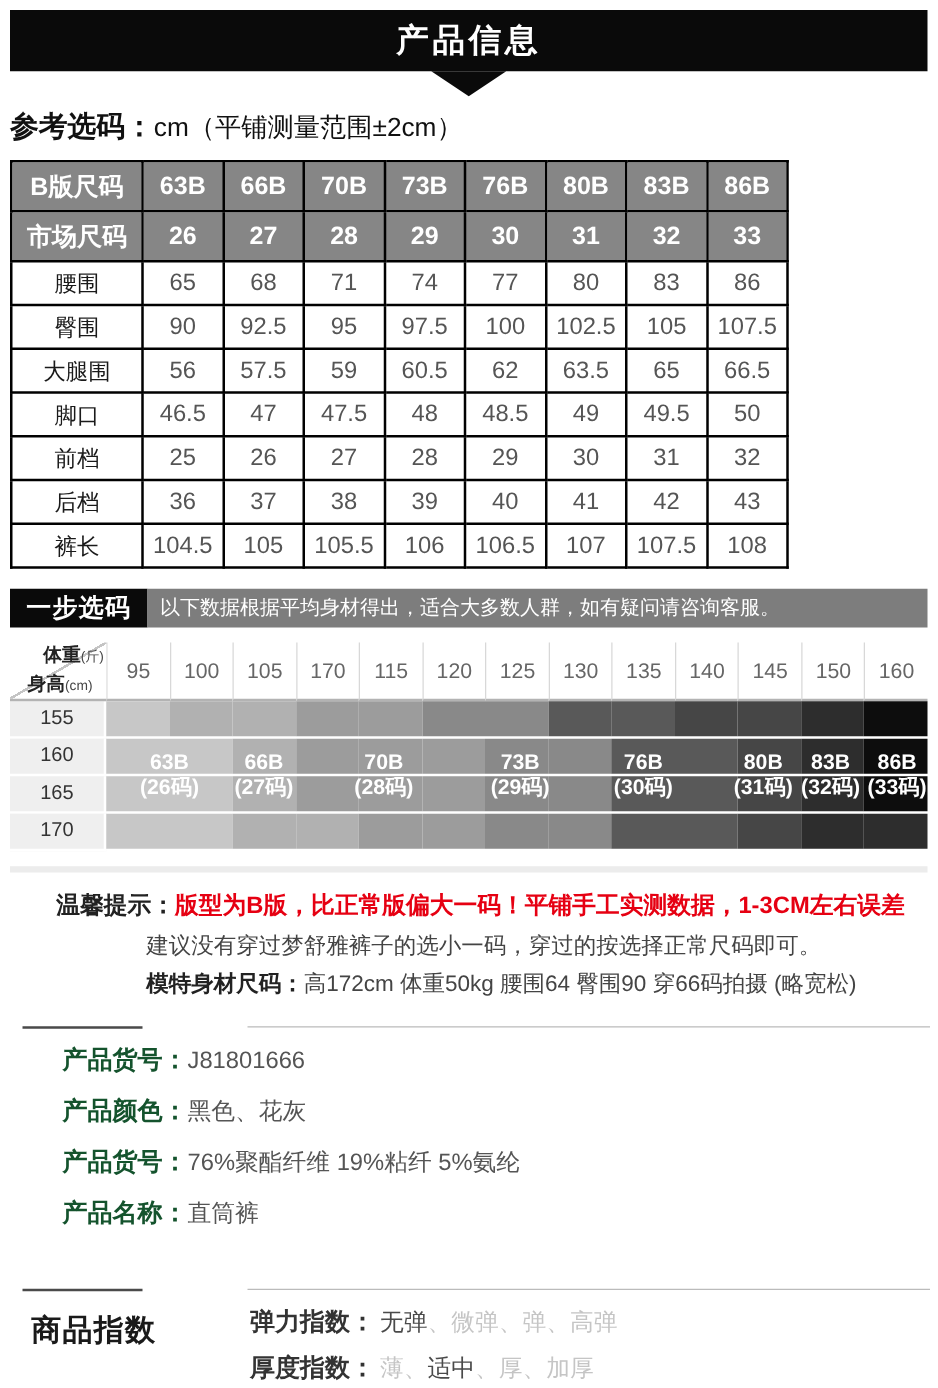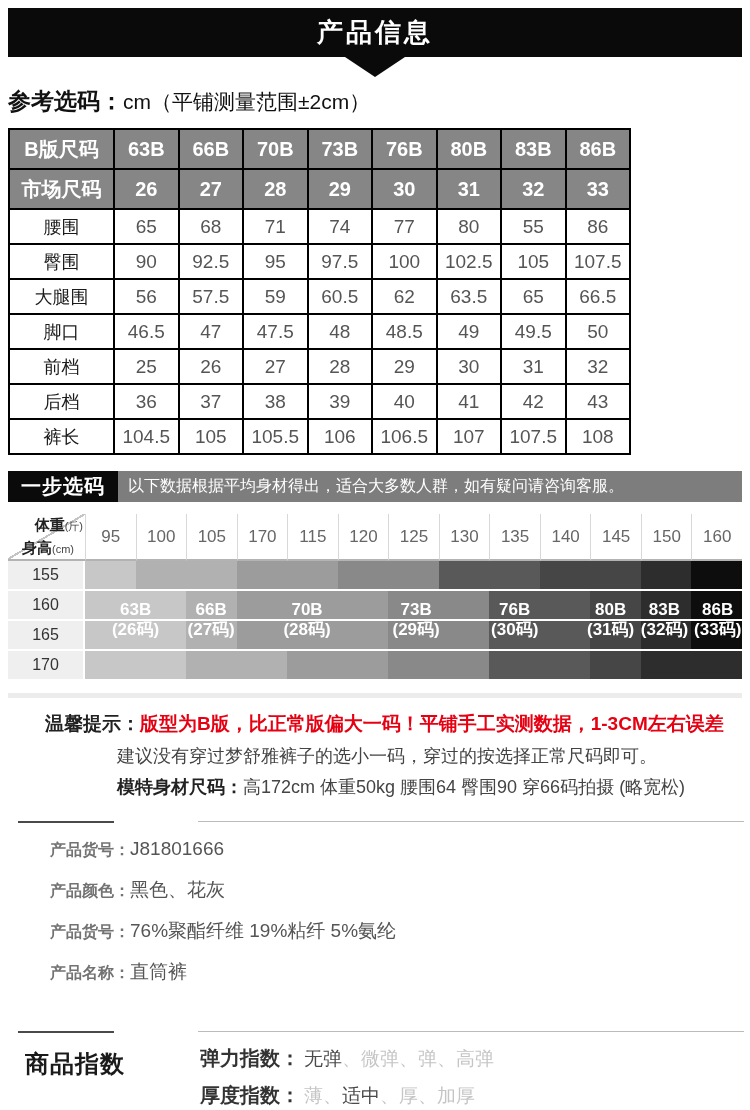--- a/index.html
+++ b/index.html
@@ -58,21 +58,21 @@
   
   .section { margin-top:22px; }
   .section.second { margin-top:32px; }
   .sec-lines { display:flex; align-items:flex-start; margin:0 6px 0 18px; }
   .line-left { width:96px; border-top:2px solid #4a4a4a; }
   .line-right { flex:1; margin-left:84px; border-top:1px solid #bbb; }
   .sec-content { display:flex; padding-left:25px; }
   .sec-title { width:150px; font-size:24px; font-weight:bold; color:#1a1a1a; padding-top:15px; letter-spacing:1px; }
   .sec-body { margin-left:25px; padding-top:12px; }
   .info-row { margin-bottom:13px; line-height:27px; }
-  .info-label { font-size:16px; font-weight:bold; color:#737373; }
+  .info-label { font-size:20px; font-weight:bold; color:#14532d; }
   .info-value { font-size:19px; color:#555; }
   .idx-row { margin-bottom:9px; line-height:26px; }
   .idx-label { font-size:20px; font-weight:bold; color:#333; margin-right:4px; }
   .idx-opt { font-size:19px; }
 </style>
 </head>
 <body>
 
 <div class="banner">
   <span>产品信息</span>
@@ -121,21 +121,21 @@
     </thead>
     <tbody>
       <tr>
         <td class="rlabel">腰围</td>
         <td>65</td>
         <td>68</td>
         <td>71</td>
         <td>74</td>
         <td>77</td>
         <td>80</td>
-        <td>55</td>
+        <td>83</td>
         <td>86</td>
       </tr>
       <tr>
         <td class="rlabel">臀围</td>
         <td>90</td>
         <td>92.5</td>
         <td>95</td>
         <td>97.5</td>
         <td>100</td>
         <td>102.5</td>

